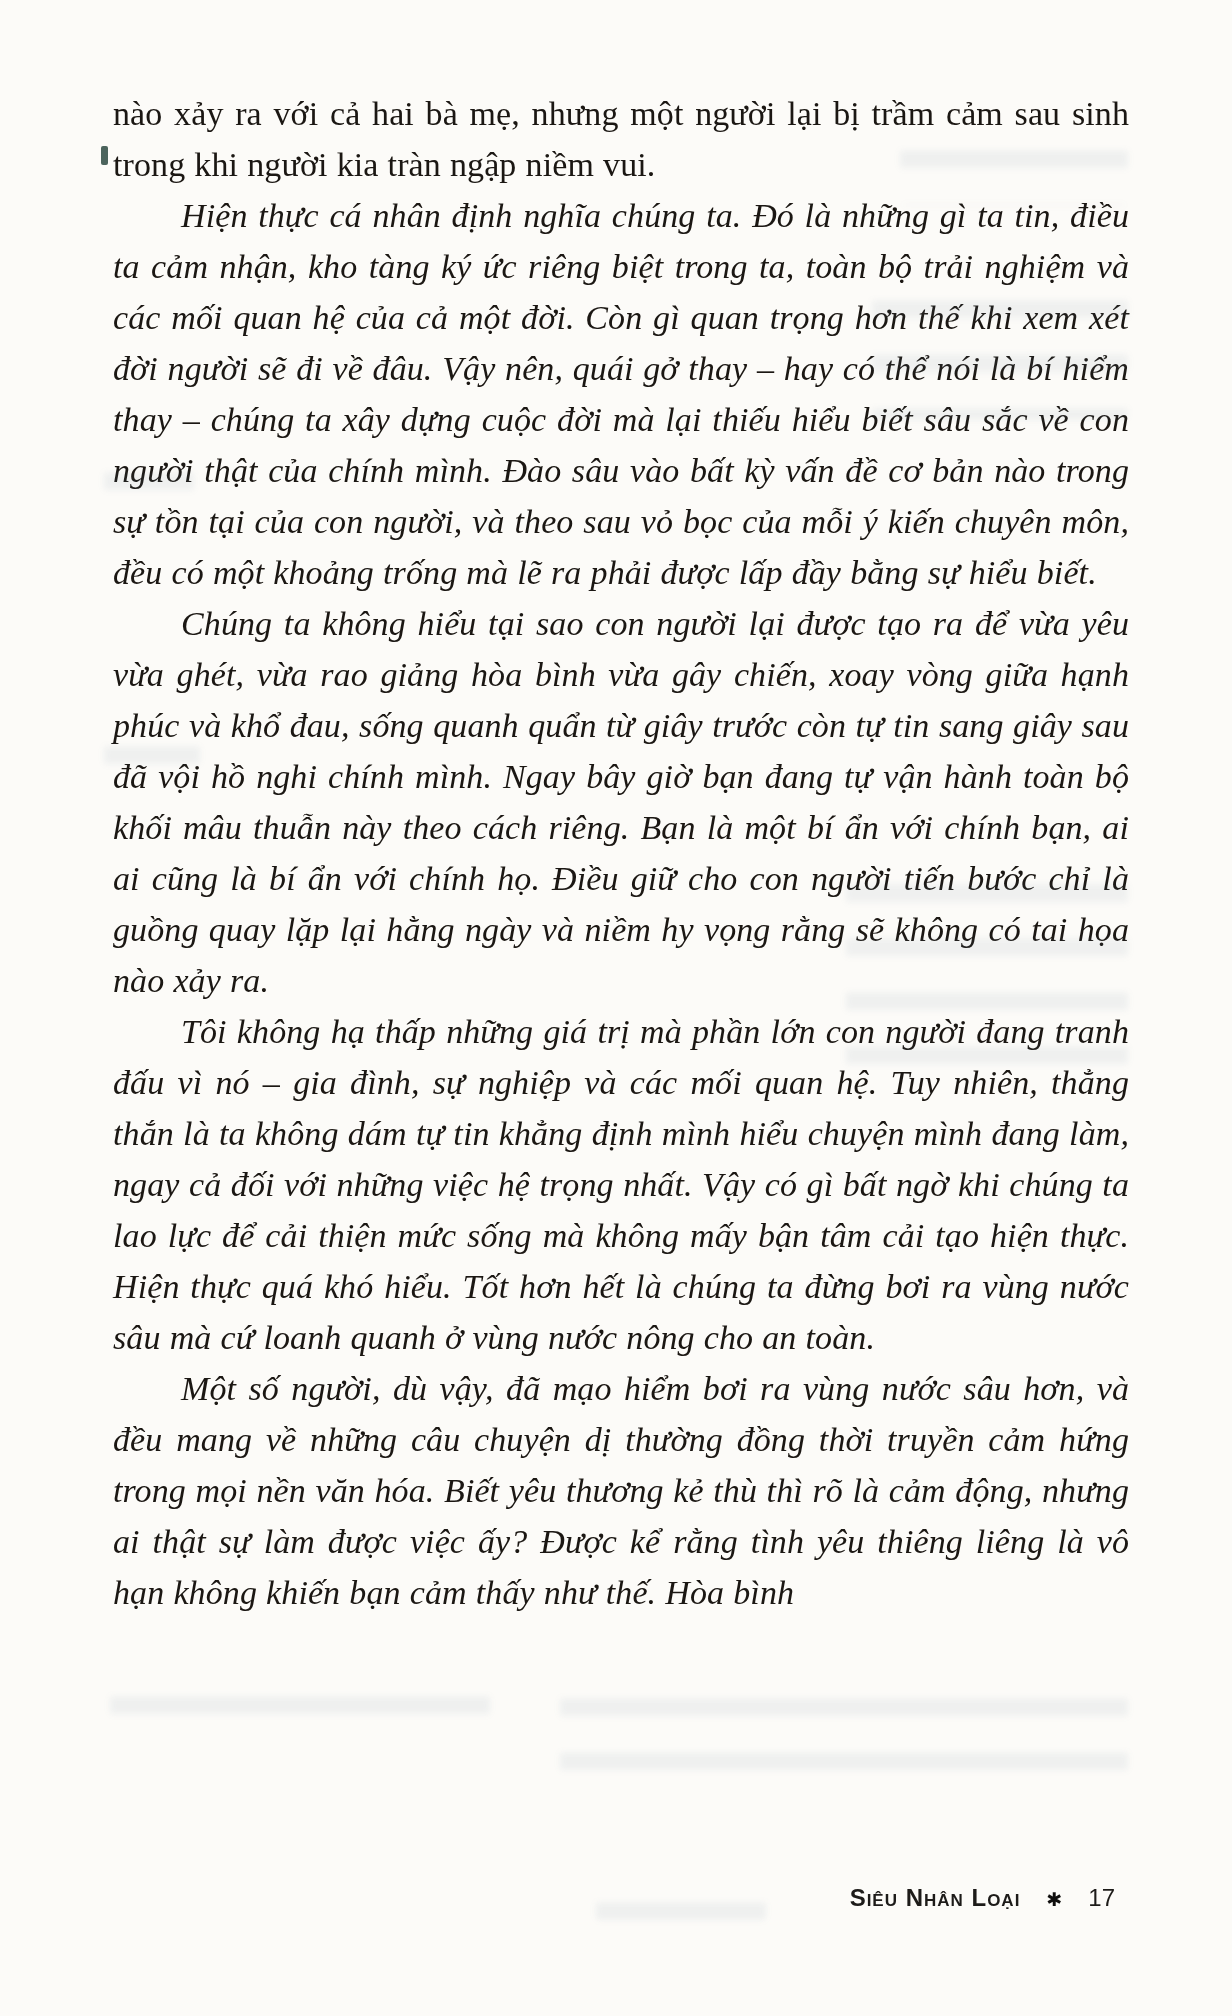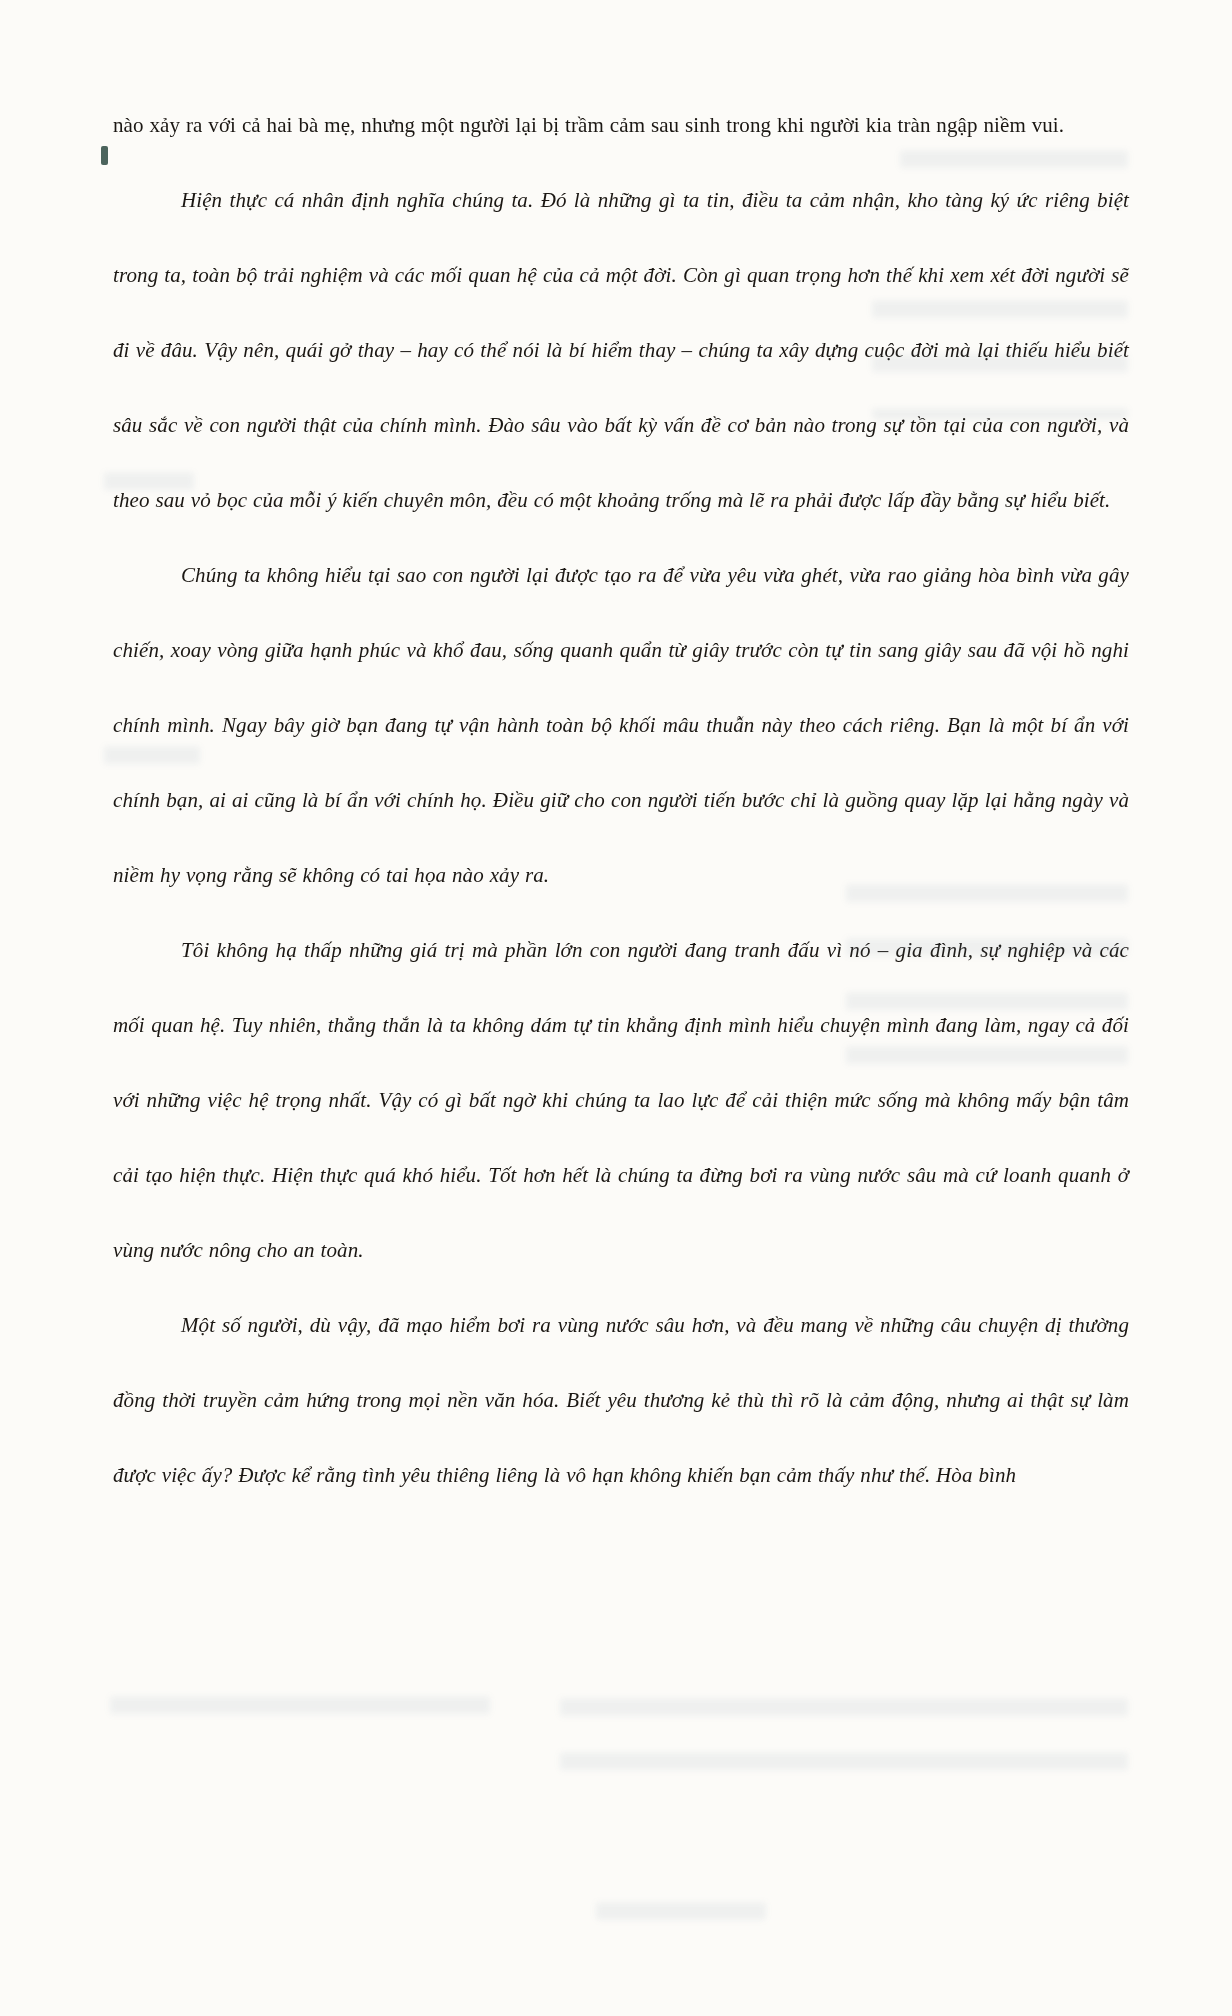--- a/index.html
+++ b/index.html
@@ -16,22 +16,22 @@
     overflow: hidden;
     font-family: "Liberation Serif", "DejaVu Serif", serif;
     color: #1b1713;
   }
   
   .text-block {
     position: absolute;
     left: 113px;
     top: 88px;
     width: 1016px;
-    font-size: 21px;
-    line-height: 75px;
+    font-size: 34px;
+    line-height: 51px;
     text-align: justify;
     text-justify: inter-word;
     hyphens: none;
     letter-spacing: 0.1px;
     word-spacing: 0.5px;
   }
   .text-block p {
     margin: 0;
     padding: 0;
   }
@@ -118,20 +118,25 @@
 <div class="page">
 
   <main class="text-block">
     <p>nào xảy ra với cả hai bà mẹ, nhưng một người lại bị trầm cảm sau sinh trong khi người kia tràn ngập niềm vui.</p>
     <p class="indent">Hiện thực cá nhân định nghĩa chúng ta. Đó là những gì ta tin, điều ta cảm nhận, kho tàng ký ức riêng biệt trong ta, toàn bộ trải nghiệm và các mối quan hệ của cả một đời. Còn gì quan trọng hơn thế khi xem xét đời người sẽ đi về đâu. Vậy nên, quái gở thay – hay có thể nói là bí hiểm thay – chúng ta xây dựng cuộc đời mà lại thiếu hiểu biết sâu sắc về con người thật của chính mình. Đào sâu vào bất kỳ vấn đề cơ bản nào trong sự tồn tại của con người, và theo sau vỏ bọc của mỗi ý kiến chuyên môn, đều có một khoảng trống mà lẽ ra phải được lấp đầy bằng sự hiểu biết.</p>
     <p class="indent">Chúng ta không hiểu tại sao con người lại được tạo ra để vừa yêu vừa ghét, vừa rao giảng hòa bình vừa gây chiến, xoay vòng giữa hạnh phúc và khổ đau, sống quanh quẩn từ giây trước còn tự tin sang giây sau đã vội hồ nghi chính mình. Ngay bây giờ bạn đang tự vận hành toàn bộ khối mâu thuẫn này theo cách riêng. Bạn là một bí ẩn với chính bạn, ai ai cũng là bí ẩn với chính họ. Điều giữ cho con người tiến bước chỉ là guồng quay lặp lại hằng ngày và niềm hy vọng rằng sẽ không có tai họa nào xảy ra.</p>
     <p class="indent">Tôi không hạ thấp những giá trị mà phần lớn con người đang tranh đấu vì nó – gia đình, sự nghiệp và các mối quan hệ. Tuy nhiên, thẳng thắn là ta không dám tự tin khẳng định mình hiểu chuyện mình đang làm, ngay cả đối với những việc hệ trọng nhất. Vậy có gì bất ngờ khi chúng ta lao lực để cải thiện mức sống mà không mấy bận tâm cải tạo hiện thực. Hiện thực quá khó hiểu. Tốt hơn hết là chúng ta đừng bơi ra vùng nước sâu mà cứ loanh quanh ở vùng nước nông cho an toàn.</p>
     <p class="indent">Một số người, dù vậy, đã mạo hiểm bơi ra vùng nước sâu hơn, và đều mang về những câu chuyện dị thường đồng thời truyền cảm hứng trong mọi nền văn hóa. Biết yêu thương kẻ thù thì rõ là cảm động, nhưng ai thật sự làm được việc ấy? Được kể rằng tình yêu thiêng liêng là vô hạn không khiến bạn cảm thấy như thế. Hòa bình</p>
   </main>
 
+  <footer class="page-footer">
+    <span class="running-title">Siêu Nhân Loại</span>
+    <span class="star-sep">✱</span>
+    <span class="page-num">17</span>
+  </footer>
 
   <div class="ghost g1"></div>
   <div class="ghost g2"></div>
   <div class="ghost g3"></div>
   <div class="ghost g4"></div>
   <div class="ghost g5"></div>
   <div class="ghost g6"></div>
   <div class="ghost g7"></div>
   <div class="ghost g8"></div>
   <div class="speck"></div>

